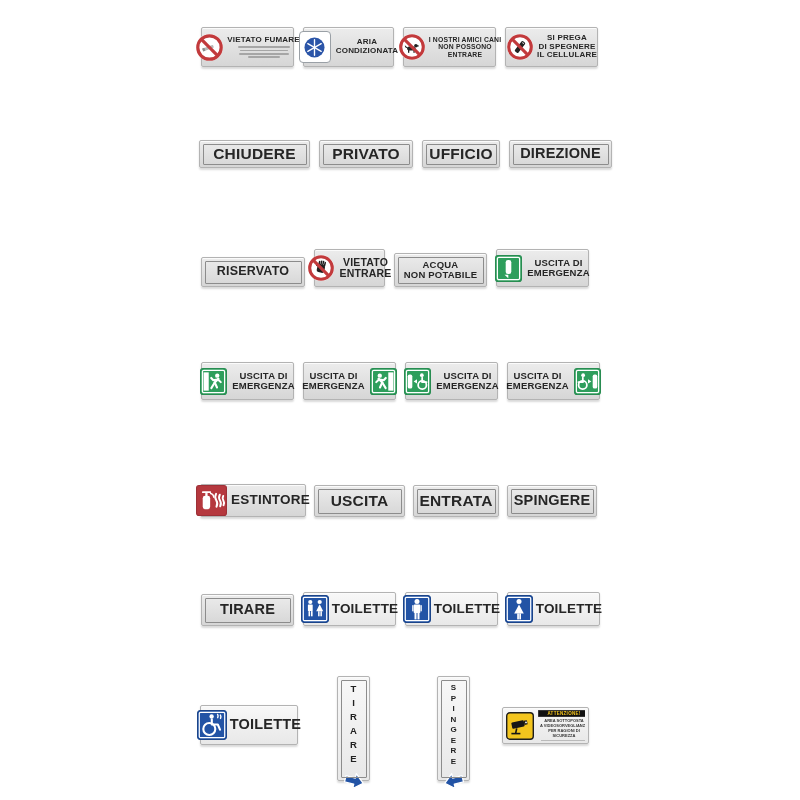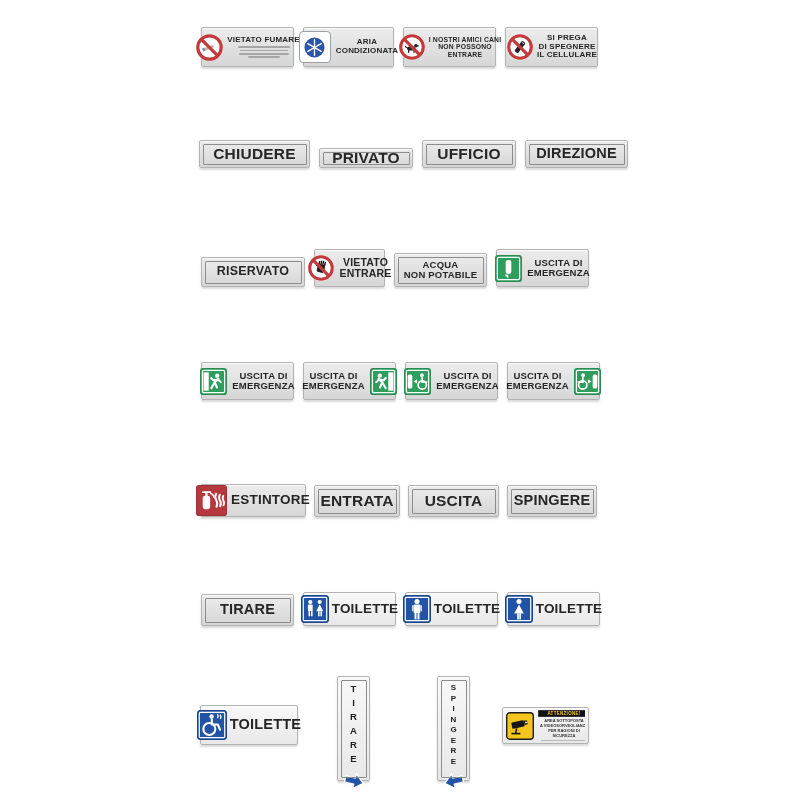--- a/index.html
+++ b/index.html
@@ -117,24 +117,24 @@
         <span>DI SPEGNERE</span>
         <span>IL CELLULARE</span>
       </span>
     </div>
   </div>
 
   <div class="row" style="left:199px;top:140px;width:404px;height:28px;gap:9px;">
     <div class="sign framed" style="width:111px;height:28px;">
       <span class="txt t16">CHIUDERE</span>
     </div>
-    <div class="sign framed" style="width:94px;height:20px;">
+    <div class="sign framed" style="width:94px;height:28px;">
       <span class="txt t16">PRIVATO</span>
     </div>
-    <div class="sign framed" style="width:94px;height:28px;margin-top:44px;">
+    <div class="sign framed" style="width:78px;height:28px;margin-top:44px;">
       <span class="txt t16">UFFICIO</span>
     </div>
     <div class="sign framed" style="width:103px;height:28px;">
       <span class="txt t15">DIREZIONE</span>
     </div>
   </div>
 
   <div class="row" style="left:201px;top:249px;width:402px;height:38px;gap:9px;">
     <div class="sign framed" style="width:104px;height:30px;">
       <span class="txt t13">RISERVATO</span>
@@ -276,25 +276,25 @@
           <path d="M13.6,8 q3.6,0.8 3.6,4.4" stroke="#ffffff" stroke-width="1.4" fill="none"></path>
           <g stroke="#ffffff" stroke-width="1.9" fill="none" stroke-linecap="round">
             <path d="M19.4,8.6 q-1.7,3.2 0.2,6.2 q1.9,3 0.2,6.2"></path>
             <path d="M23,9.4 q-1.5,2.9 0.2,5.6 q1.7,2.7 0.2,5.6"></path>
             <path d="M26.3,10.6 q-1.2,2.3 0.15,4.5 q1.35,2.2 0.15,4.5"></path>
           </g>
         </svg>
       </span>
       <span class="txt t14">ESTINTORE</span>
     </div>
+    <div class="sign framed" style="width:91px;height:32px;">
+      <span class="txt t16">USCITA</span>
+    </div>
     <div class="sign framed" style="width:86px;height:32px;">
       <span class="txt t16">ENTRATA</span>
-    </div>
-    <div class="sign framed" style="width:91px;height:32px;">
-      <span class="txt t16">USCITA</span>
     </div>
     <div class="sign framed" style="width:90px;height:32px;">
       <span class="txt t15">SPINGERE</span>
     </div>
   </div>
 
   <div class="row" style="left:201px;top:592px;width:402px;height:34px;gap:9px;">
     <div class="sign framed" style="width:93px;height:32px;">
       <span class="txt t15">TIRARE</span>
     </div>

